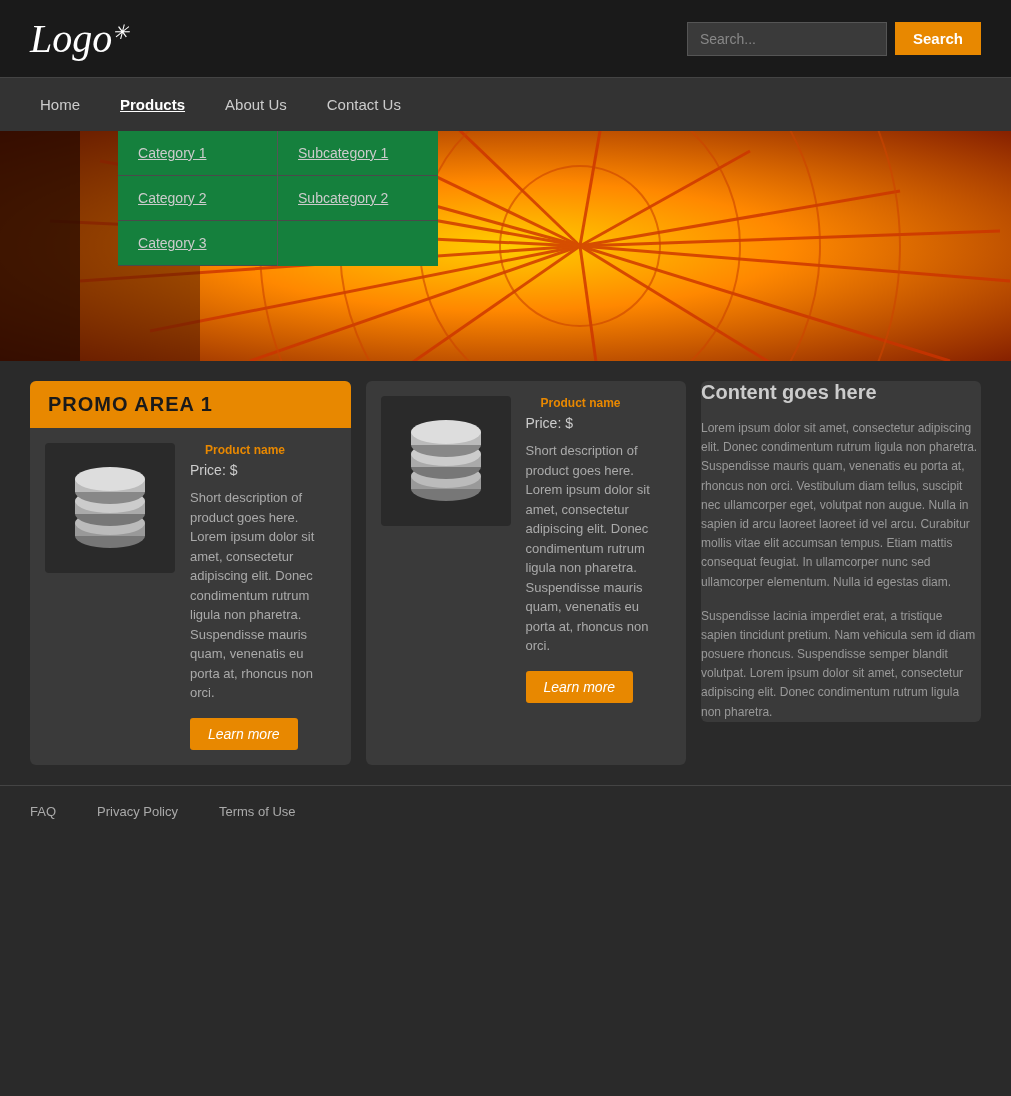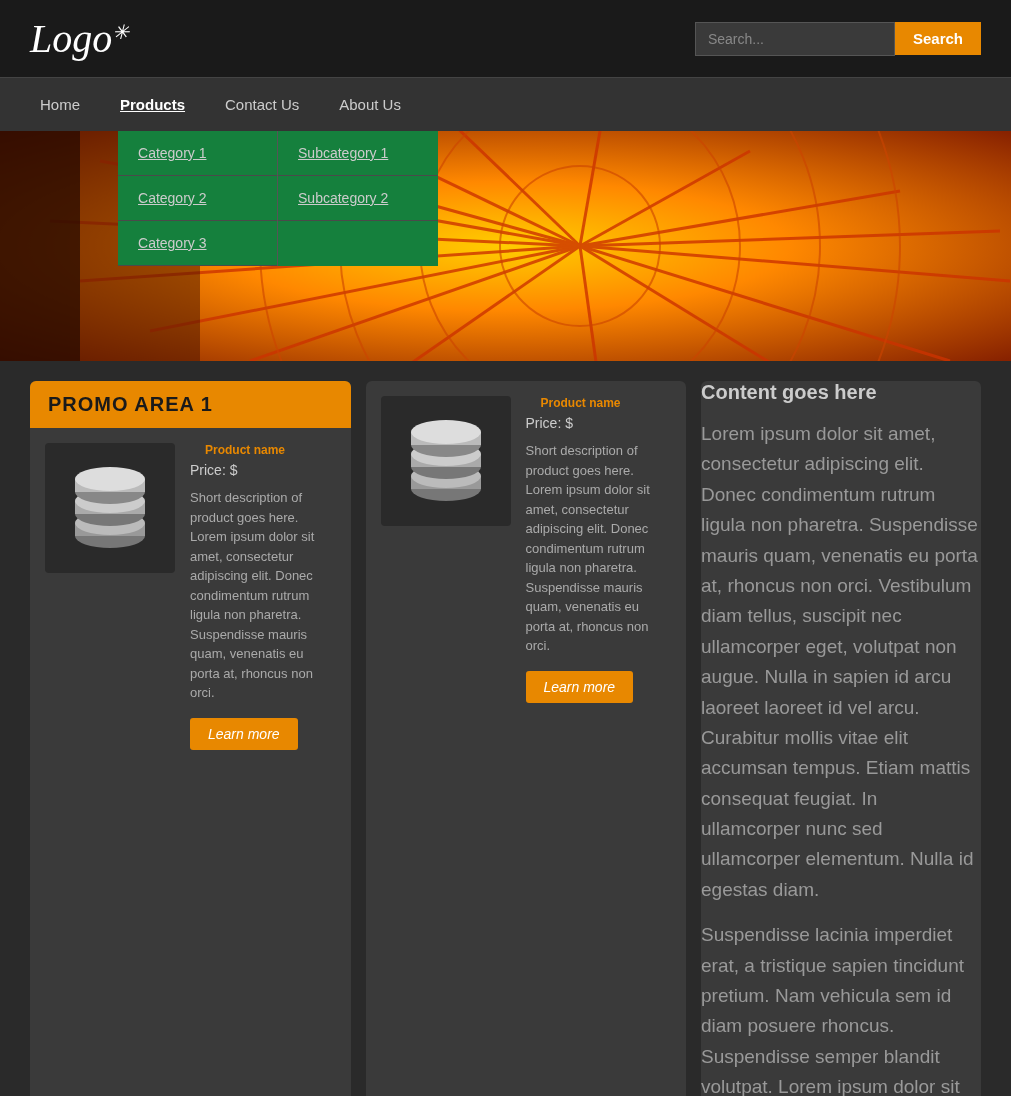--- a/index.html
+++ b/index.html
@@ -2,21 +2,21 @@
 <html><head>
   <meta charset="utf-8">
   <style>
     * { margin: 0; padding: 0; box-sizing: border-box; }
     body { background: #2a2a2a; font-family: Arial, sans-serif; width: 1011px; min-height: 1096px; color: #ccc; }
 
     
     .header { background: #1a1a1a; padding: 15px 30px; display: flex; align-items: center; justify-content: space-between; }
     .logo { color: #fff; font-family: 'Brush Script MT', cursive; font-size: 40px; font-style: italic; display: flex; align-items: flex-start; }
     .logo-asterisk { color: #fff; font-size: 20px; margin-top: 5px; }
-    .search-area { display: flex; align-items: center; gap: 0; }
+    .search-area { display: flex; align-items: center; gap: 8px; }
     .search-input { background: #3a3a3a; border: 1px solid #555; color: #ccc; padding: 8px 12px; font-size: 14px; width: 200px; outline: none; }
     .search-input::placeholder { color: #888; }
     .search-button { background: #e88800; border: none; color: #fff; padding: 8px 18px; font-size: 15px; font-weight: bold; cursor: pointer; }
 
     
     .nav { background: #333; border-top: 1px solid #444; position: relative; }
     .nav-list { display: flex; list-style: none; padding: 0 20px; }
     .nav-item { position: relative; }
     .nav-link { display: block; color: #ccc; text-decoration: none; padding: 18px 20px; font-size: 15px; white-space: nowrap; }
     .nav-link.active { color: #fff; text-decoration: underline; font-weight: bold; }
@@ -44,21 +44,21 @@
     .product-image { width: 130px; height: 130px; background: #2a2a2a; border-radius: 4px; display: flex; align-items: center; justify-content: center; flex-shrink: 0; }
     .product-info { flex: 1; }
     .product-name { color: #e88800; font-size: 12px; font-weight: bold; margin-bottom: 5px; margin-left: 15px; }
     .product-price { color: #ccc; font-size: 14px; margin-bottom: 10px; }
     .product-desc { color: #aaa; font-size: 13px; line-height: 1.5; margin-bottom: 15px; }
     .learn-more-btn { background: #e88800; color: #fff; border: none; padding: 8px 18px; font-size: 14px; cursor: pointer; border-radius: 3px; font-style: italic; }
 
     
     .sidebar-content { background: #3a3a3a; border-radius: 6px; }
     .sidebar-title { color: #ccc; font-size: 20px; font-weight: bold; margin-bottom: 15px; }
-    .sidebar-text { color: #999; font-size: 19px; line-height: 1.6; margin-bottom: 15px; }
+    .sidebar-text { color: #999; font-size: 12px; line-height: 1.6; margin-bottom: 15px; }
 
     
     .footer { background: #2a2a2a; border-top: 1px solid #444; padding: 18px 30px; display: flex; gap: 41px; }
     .footer-link { color: #aaa; text-decoration: none; font-size: 13px; }
 
     
     .stack-icon svg { width: 100px; height: 100px; }
   </style>
 </head>
 <body>
@@ -88,24 +88,24 @@
           <a class="dropdown-item" href="#">Category 2</a>
           <a class="dropdown-item" href="#">Category 3</a>
         </div>
         <div class="dropdown-col">
           <a class="dropdown-item" href="#">Subcategory 1</a>
           <a class="dropdown-item" href="#">Subcategory 2</a>
         </div>
       </div>
     </li>
     <li class="nav-item">
+      <a class="nav-link" href="#">About Us</a>
+    </li>
+    <li class="nav-item">
       <a class="nav-link" href="#">Contact Us</a>
-    </li>
-    <li class="nav-item">
-      <a class="nav-link" href="#">About Us</a>
     </li>
   </ul>
 </nav>
 
 <div class="hero">
   <svg viewBox="0 0 1011 230" preserveAspectRatio="xMidYMid slice" xmlns="http://www.w3.org/2000/svg">
     <defs>
       <radialGradient id="heroGrad" cx="50%" cy="50%" r="70%">
         <stop offset="0%" stop-color="#ffcc00"></stop>
         <stop offset="40%" stop-color="#ff8800"></stop>

